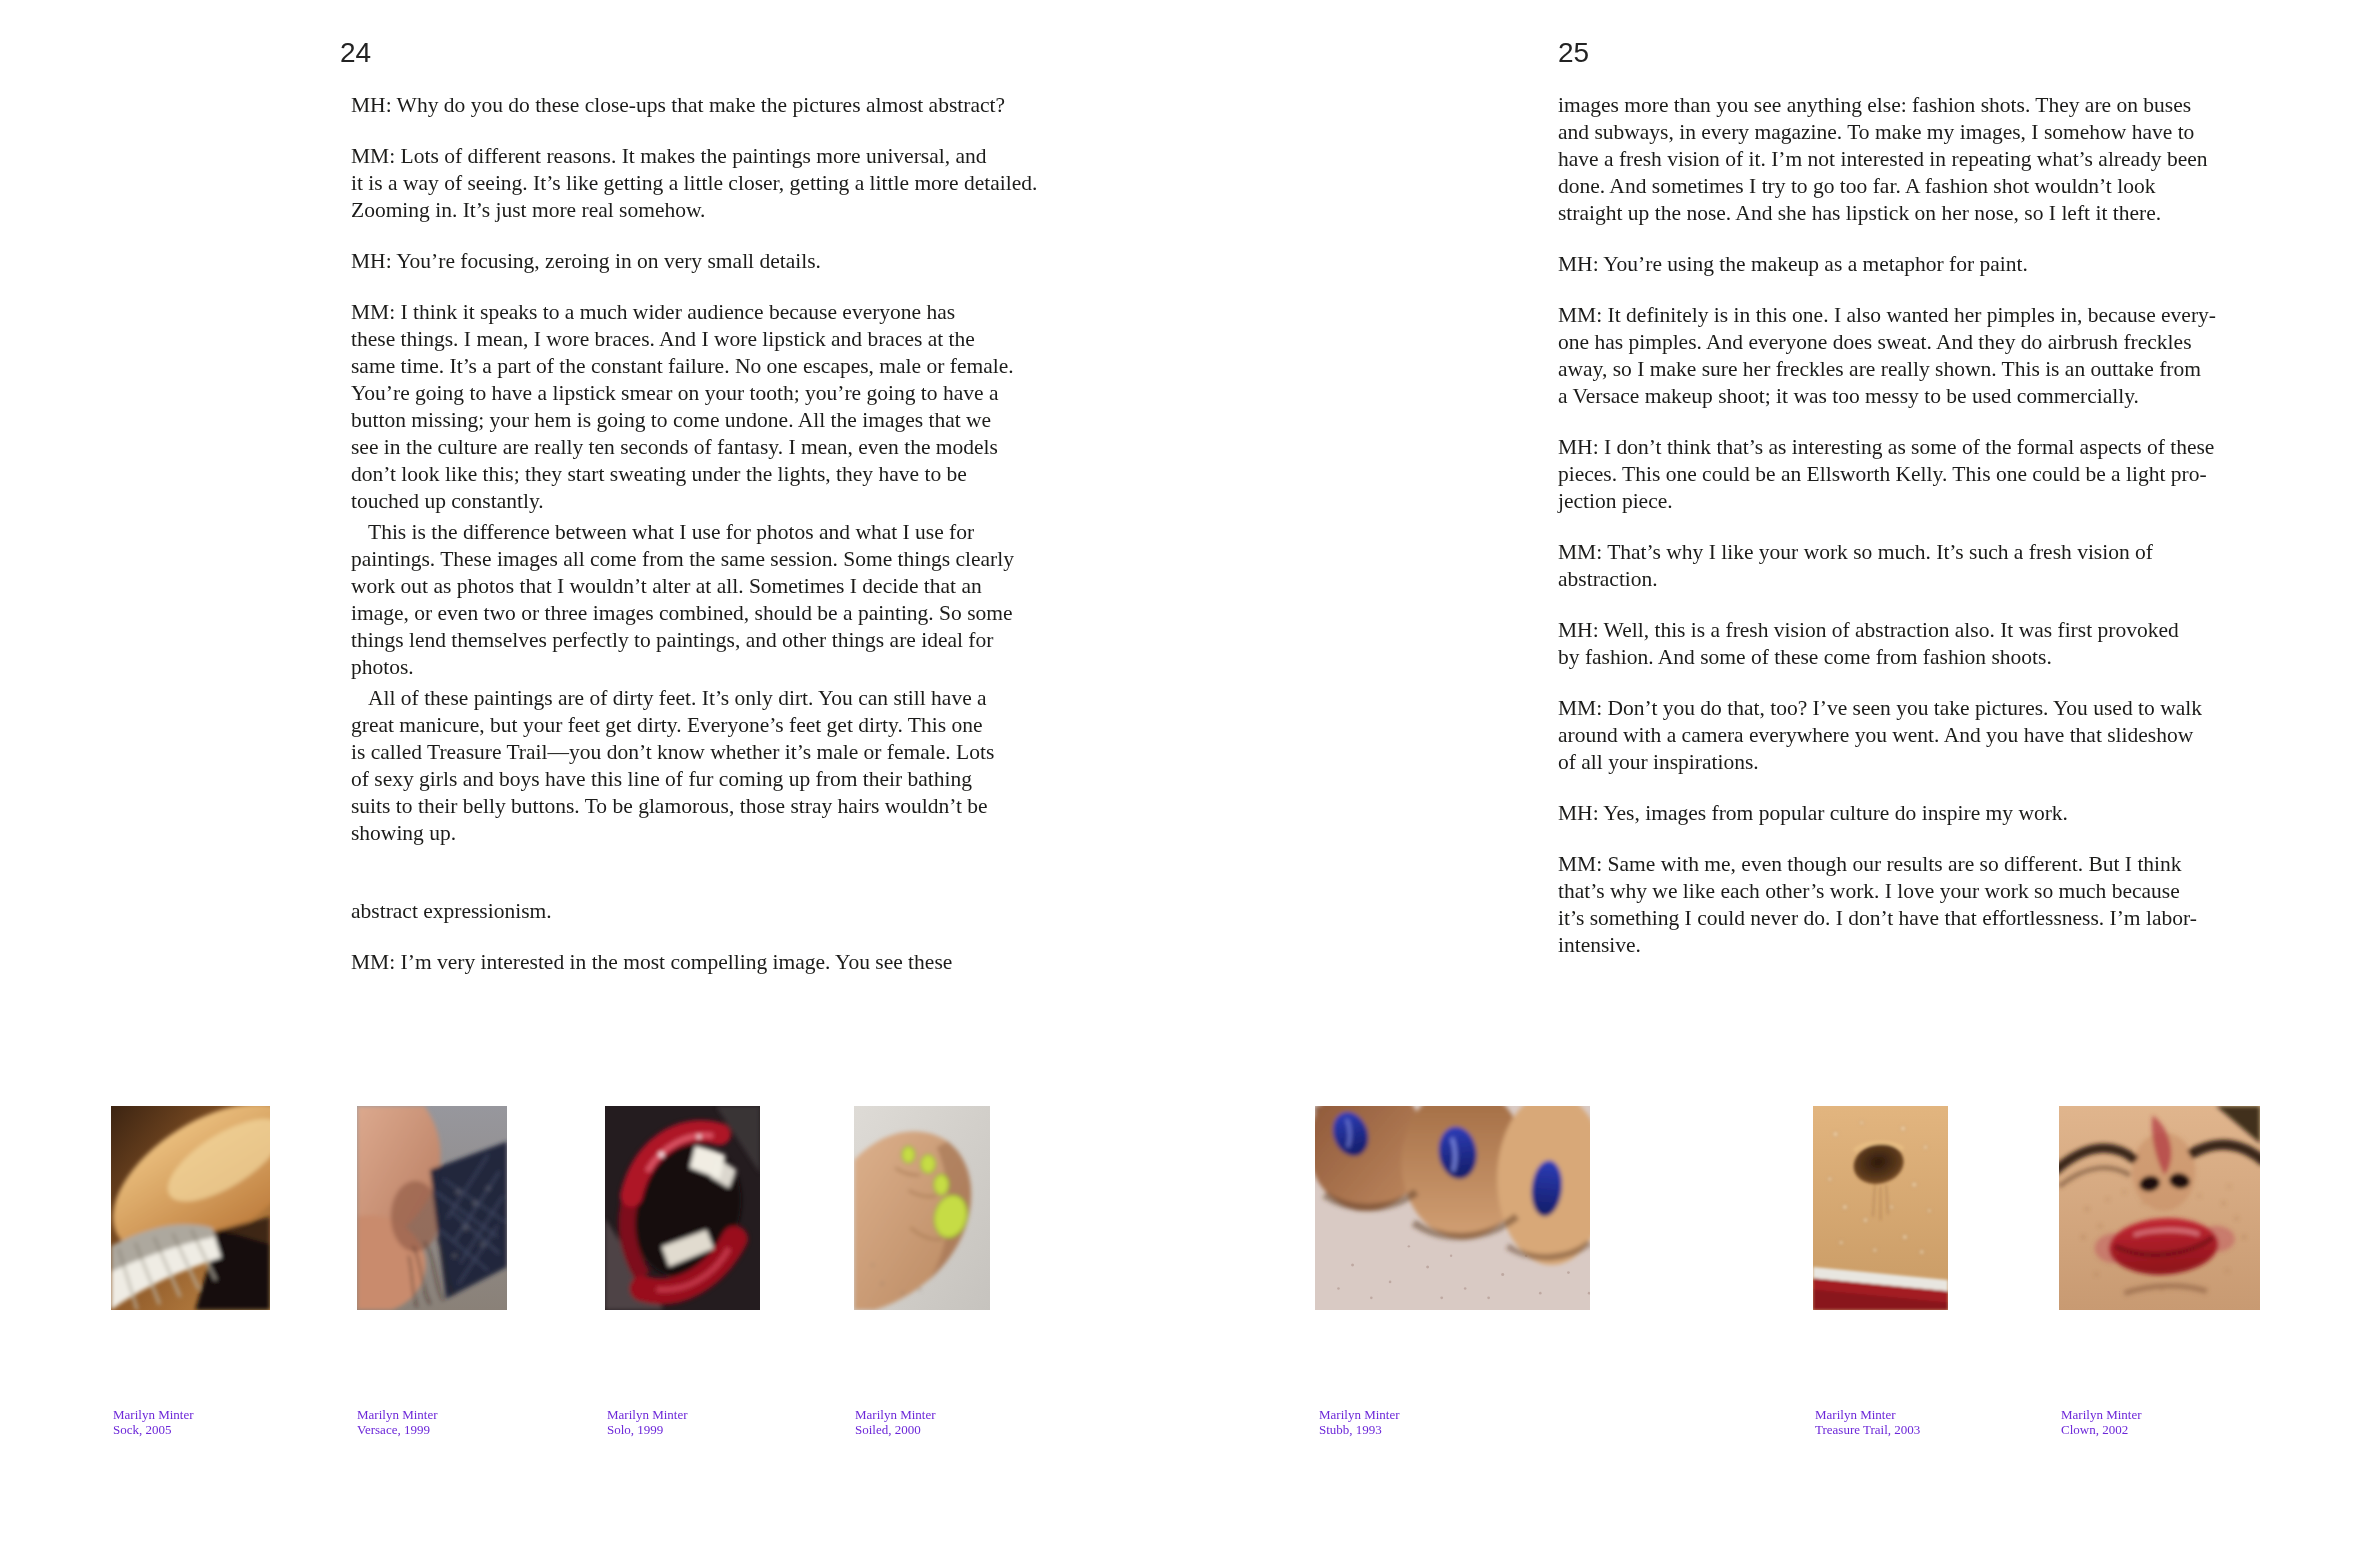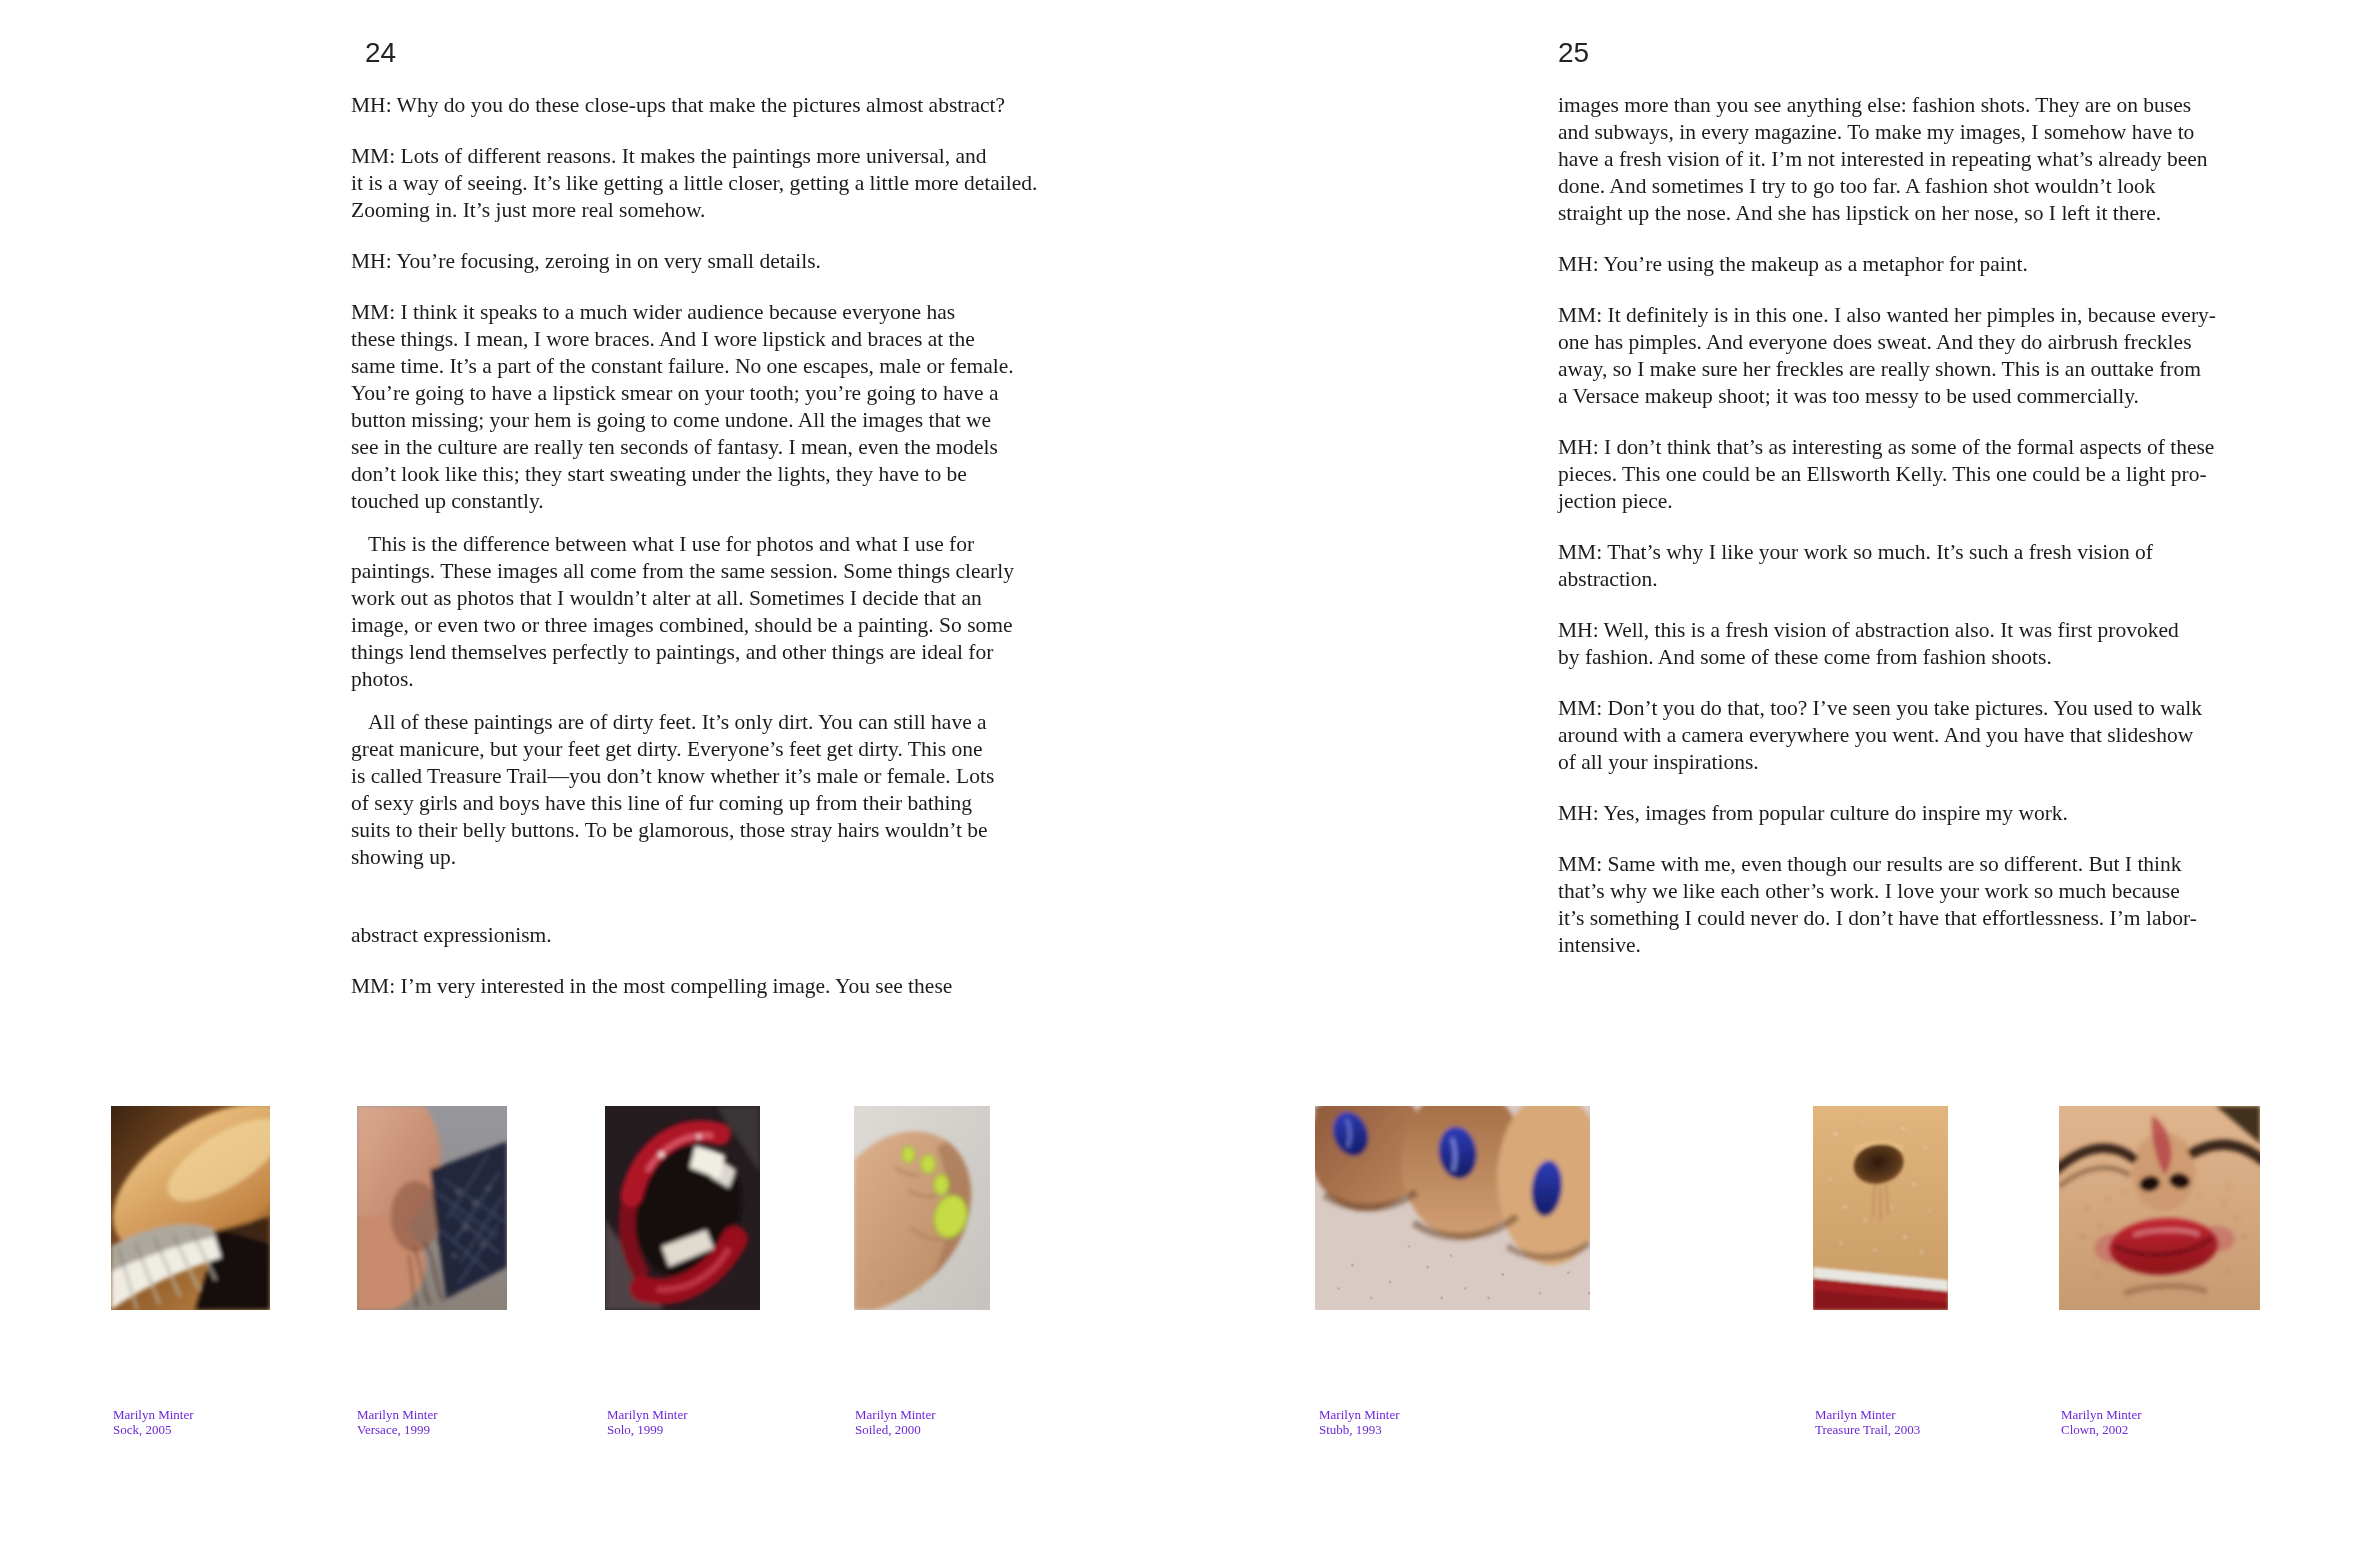--- a/index.html
+++ b/index.html
@@ -12,30 +12,30 @@
     position:absolute;top:37px;
     font-family:"Liberation Sans", sans-serif;
     font-size:28px;line-height:32px;color:#232323;
   }
   .col{
     position:absolute;top:92px;width:778px;
     font-size:21.5px;line-height:27px;
   }
   .block{margin:24px 0 0 0;padding:0}
   .block:first-child{margin-top:0}
-  .block.cont{margin-top:16px;text-indent:17px}
+  .block.cont{margin-top:4px;text-indent:17px}
   .i{}
   .fig{position:absolute;top:1106px;height:204px}
   .fig svg{width:100%;height:100%;display:block}
   .cap{position:absolute;top:1407px;font-size:13px;line-height:15px;color:#6d28d9}
 </style>
 </head>
 <body>
 
-<div class="pagenum" style="left:365px">24</div>
+<div class="pagenum" style="left:340px">24</div>
 <div class="pagenum" style="left:1558px">25</div>
 
 <div class="col" style="left:351px">
   <p class="block"><span>MH: Why do you do these close-ups that make the pictures almost abstract?</span></p>
   <p class="block"><span>MM: Lots of different reasons. It makes the paintings more universal, and</span><br><span>it is a way of seeing. It’s like getting a little closer, getting a little more detailed.</span><br><span>Zooming in. It’s just more real somehow.</span></p>
   <p class="block"><span>MH: You’re focusing, zeroing in on very small details.</span></p>
   <p class="block"><span>MM: I think it speaks to a much wider audience because everyone has</span><br><span>these things. I mean, I wore braces. And I wore lipstick and braces at the</span><br><span>same time. It’s a part of the constant failure. No one escapes, male or female.</span><br><span>You’re going to have a lipstick smear on your tooth; you’re going to have a</span><br><span>button missing; your hem is going to come undone. All the images that we</span><br><span>see in the culture are really ten seconds of fantasy. I mean, even the models</span><br><span>don’t look like this; they start sweating under the lights, they have to be</span><br><span>touched up constantly.</span></p>
   <p class="block cont"><span>This is the difference between what I use for photos and what I use for</span><br><span>paintings. These images all come from the same session. Some things clearly</span><br><span>work out as photos that I wouldn’t alter at all. Sometimes I decide that an</span><br><span>image, or even two or three images combined, should be a painting. So some</span><br><span>things lend themselves perfectly to paintings, and other things are ideal for</span><br><span>photos.</span></p>
   <p class="block cont"><span>All of these paintings are of dirty feet. It’s only dirt. You can still have a</span><br><span>great manicure, but your feet get dirty. Everyone’s feet get dirty. This one</span><br><span>is called </span><span class="i">Treasure Trail</span><span>—you don’t know whether it’s male or female. Lots</span><br><span>of sexy girls and boys have this line of fur coming up from their bathing</span><br><span>suits to their belly buttons. To be glamorous, those stray hairs wouldn’t be</span><br><span>showing up.</span></p>
   <p class="block"><br><span>abstract expressionism.</span></p>

